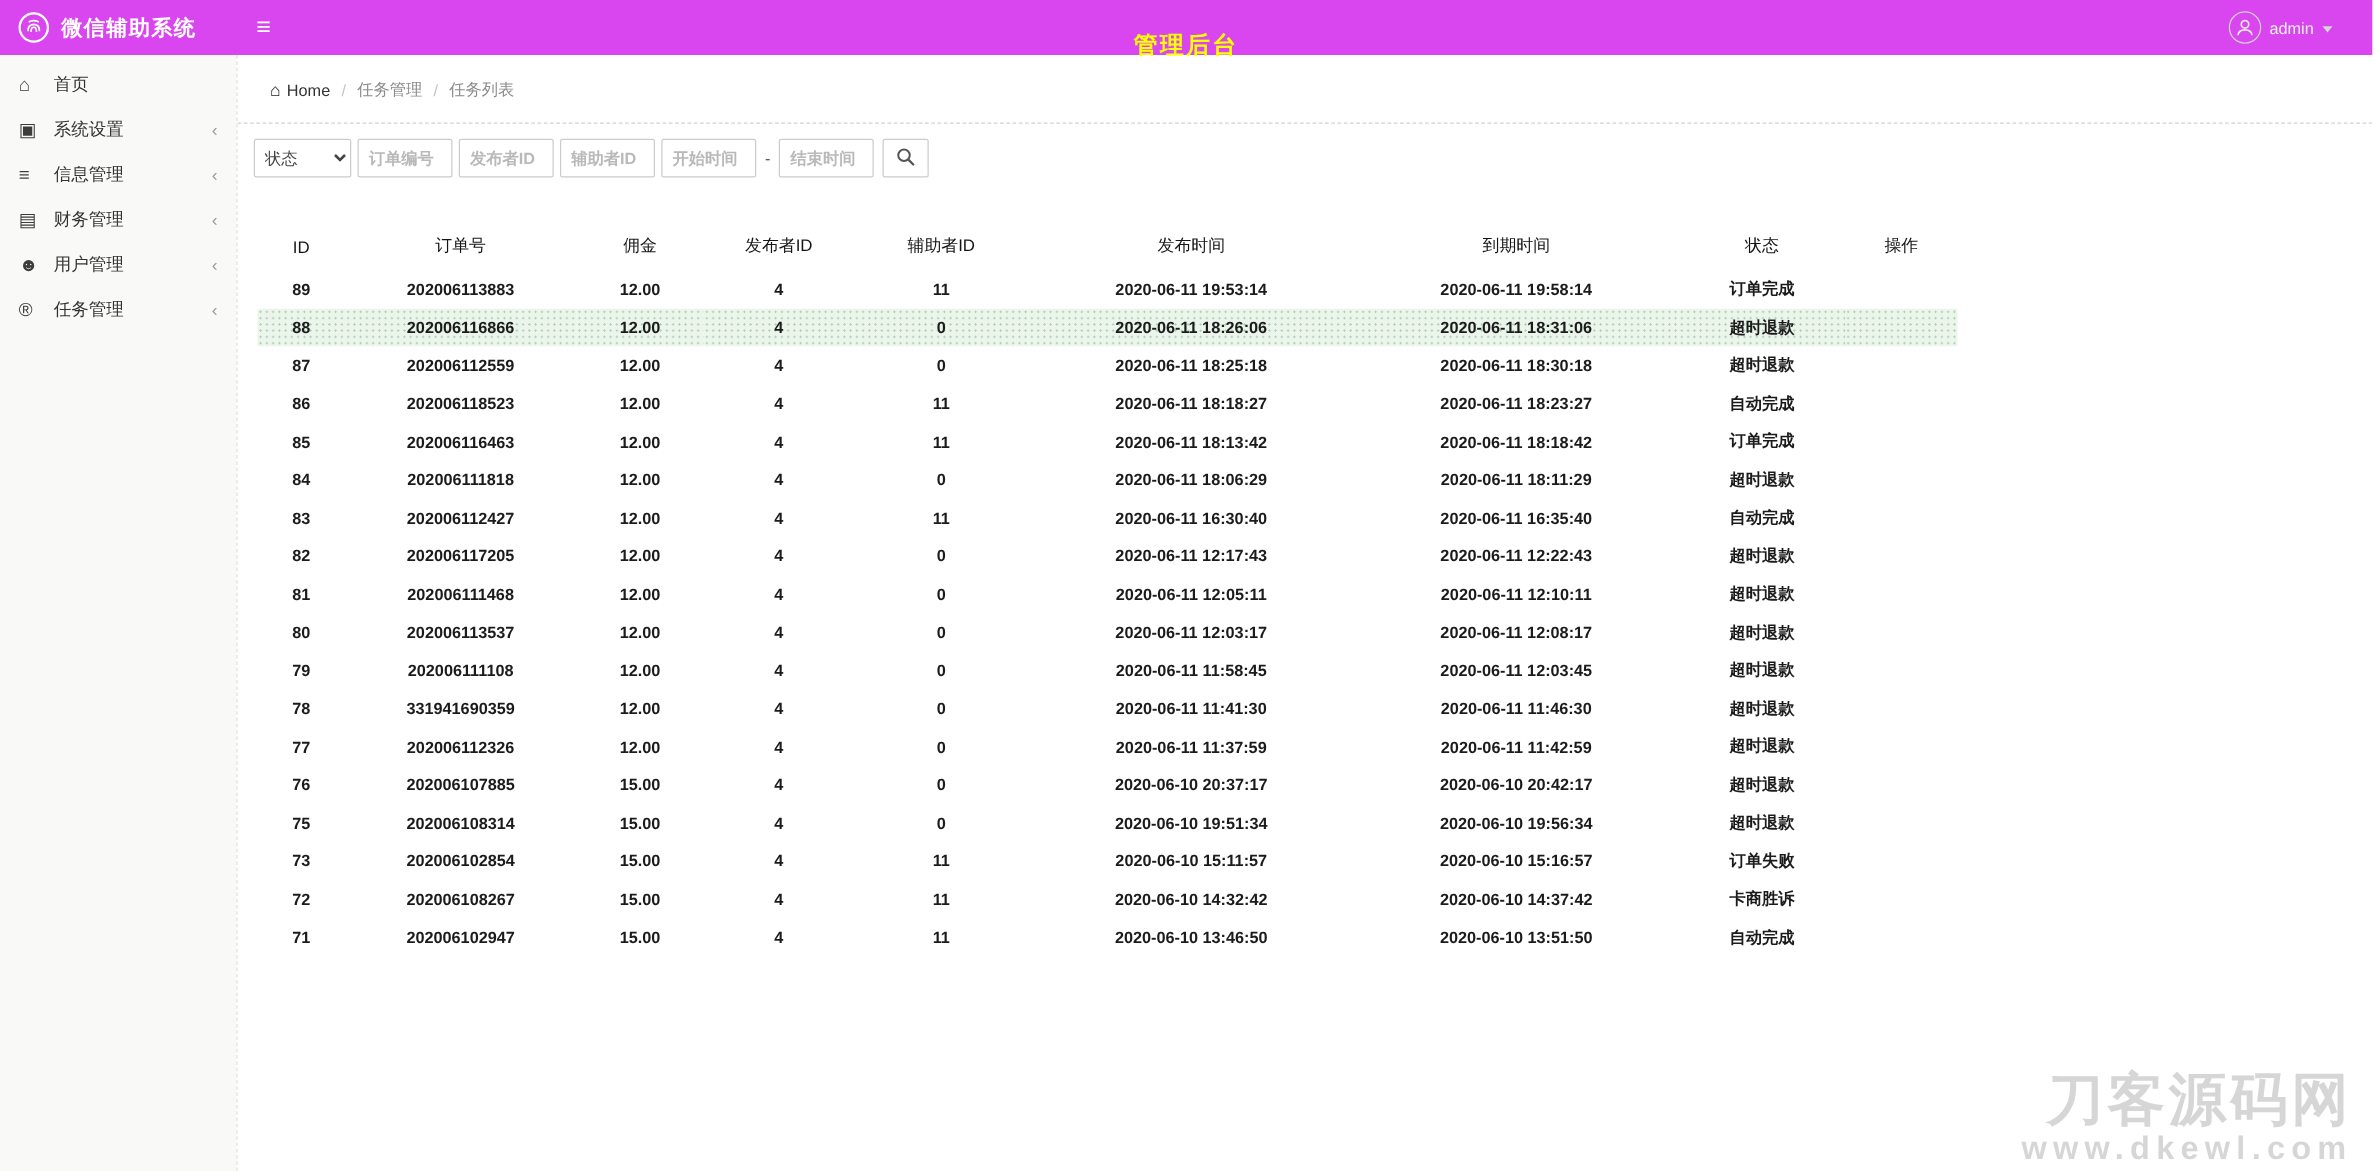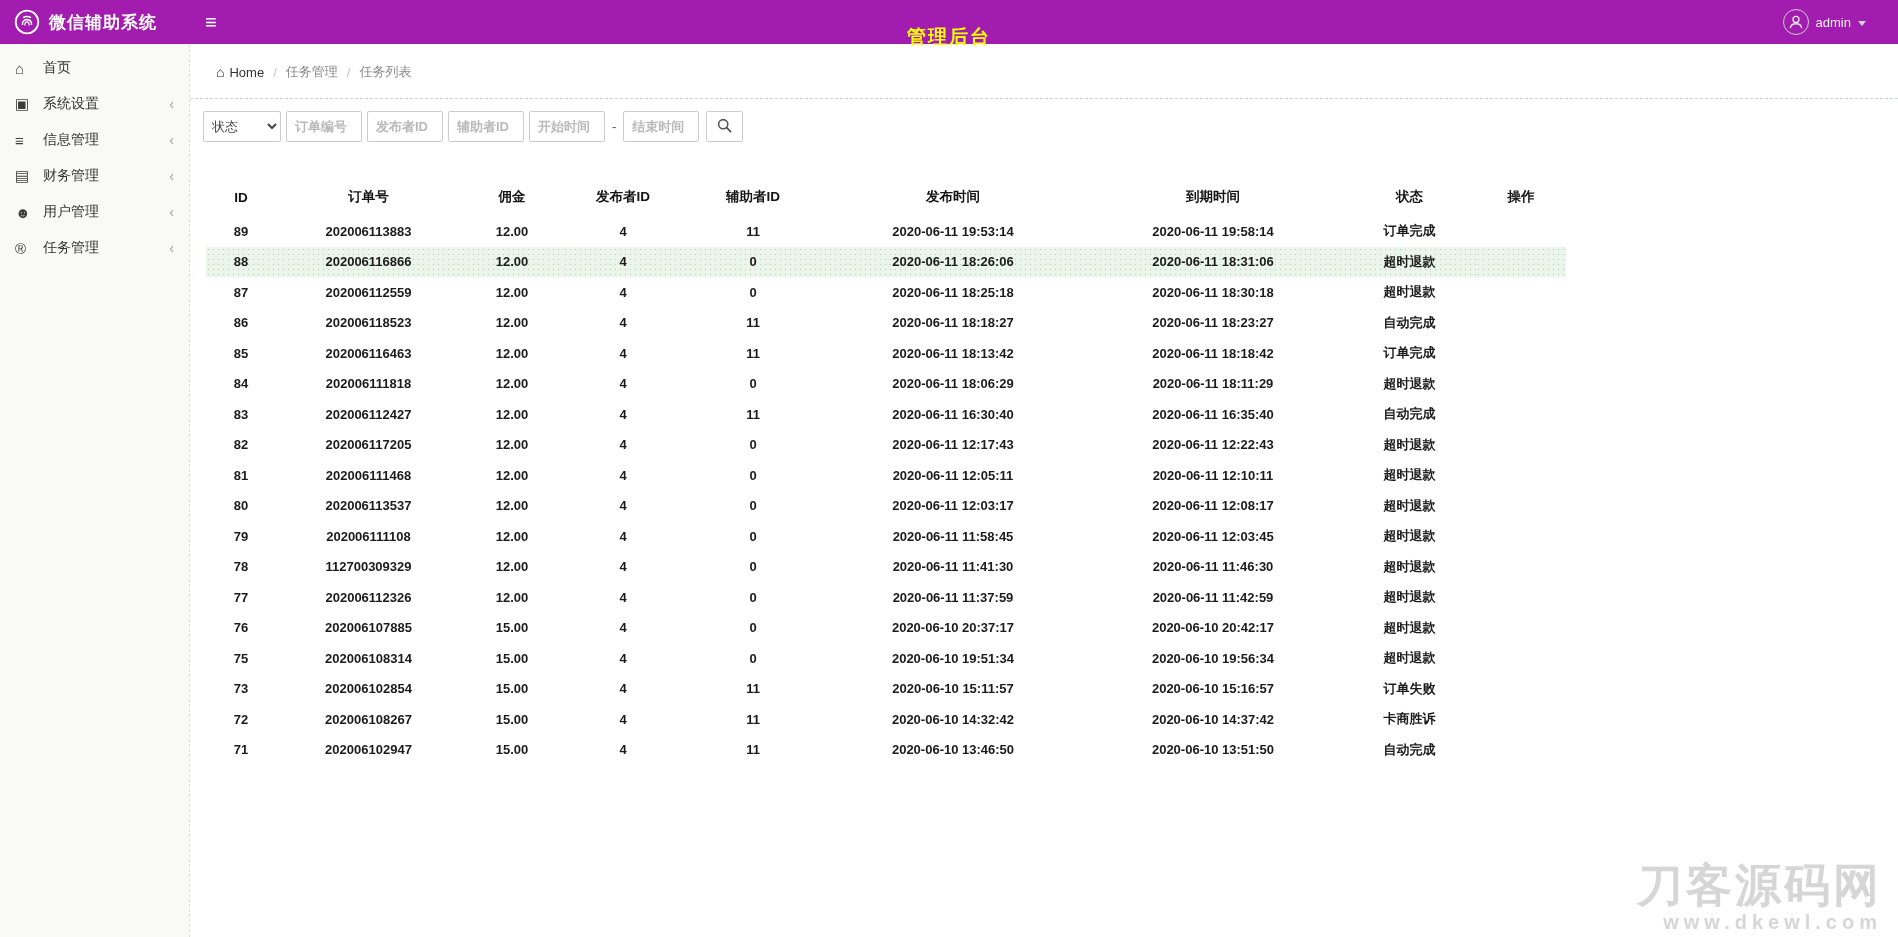--- a/index.html
+++ b/index.html
@@ -7,21 +7,21 @@
   body {
     font-family: "Liberation Sans", "DejaVu Sans", sans-serif;
     background: #ffffff;
     overflow: hidden;
   }
   .app { position: relative; width: 1898px; height: 937px; background: #fff; }
 
   
   .topbar {
     position: absolute; top: 0; left: 0; right: 0; height: 44px;
-    background: #a21caf; color: #fff;
+    background: #d946ef; color: #fff;
     display: flex; align-items: center; z-index: 20;
   }
   .brand {
     width: 189px; flex: 0 0 189px;
     display: flex; align-items: center; gap: 9px;
     padding-left: 13px;
   }
   .logo {
     width: 27px; height: 27px; flex: 0 0 27px;
     display: flex; align-items: center; justify-content: center;
@@ -99,42 +99,42 @@
     cursor: pointer; margin-left: 2px;
   }
 
   
   .task-table {
     margin: 24px 0 0 16px;
     border-collapse: collapse; table-layout: fixed;
     width: 1360px; color: #141414;
   }
   .task-table th {
-    font-size: 13.5px; font-weight: bold; height: 38px;
+    font-size: 13.5px; font-weight: normal; height: 38px;
     text-align: center; white-space: nowrap;
   }
   .task-table td {
     height: 30.5px; font-size: 13px; font-weight: bold;
     text-align: center; white-space: nowrap; color: #1b1b1b;
   }
   tr.highlight td {
     background-color: #ecf5ec;
     background-image: radial-gradient(rgba(96, 165, 106, 0.45) 0.9px, transparent 1px);
     background-size: 5px 5px;
   }
 
   
   .watermark {
     position: absolute; right: 16px; bottom: 4px;
     text-align: right; font-weight: bold; line-height: 1.1;
     color: rgba(173, 173, 173, 0.5);
     pointer-events: none; z-index: 30; letter-spacing: 3px;
   }
   .watermark .site { font-size: 46px; }
-  .watermark .url  { font-size: 20px; letter-spacing: 5px; }
+  .watermark .url  { font-size: 26px; letter-spacing: 5px; }
 </style>
 </head>
 <body>
 
 <div class="app">
 
   <div class="topbar">
     <div class="brand">
       <span class="logo">
         <svg width="26" height="26" viewBox="0 0 26 26">
@@ -370,21 +370,21 @@
             <td>12.00</td>
             <td>4</td>
             <td>0</td>
             <td>2020-06-11 11:58:45</td>
             <td>2020-06-11 12:03:45</td>
             <td>超时退款</td>
             <td></td>
           </tr>
           <tr>
             <td>78</td>
-            <td>112700309329</td>
+            <td>331941690359</td>
             <td>12.00</td>
             <td>4</td>
             <td>0</td>
             <td>2020-06-11 11:41:30</td>
             <td>2020-06-11 11:46:30</td>
             <td>超时退款</td>
             <td></td>
           </tr>
           <tr>
             <td>77</td>

